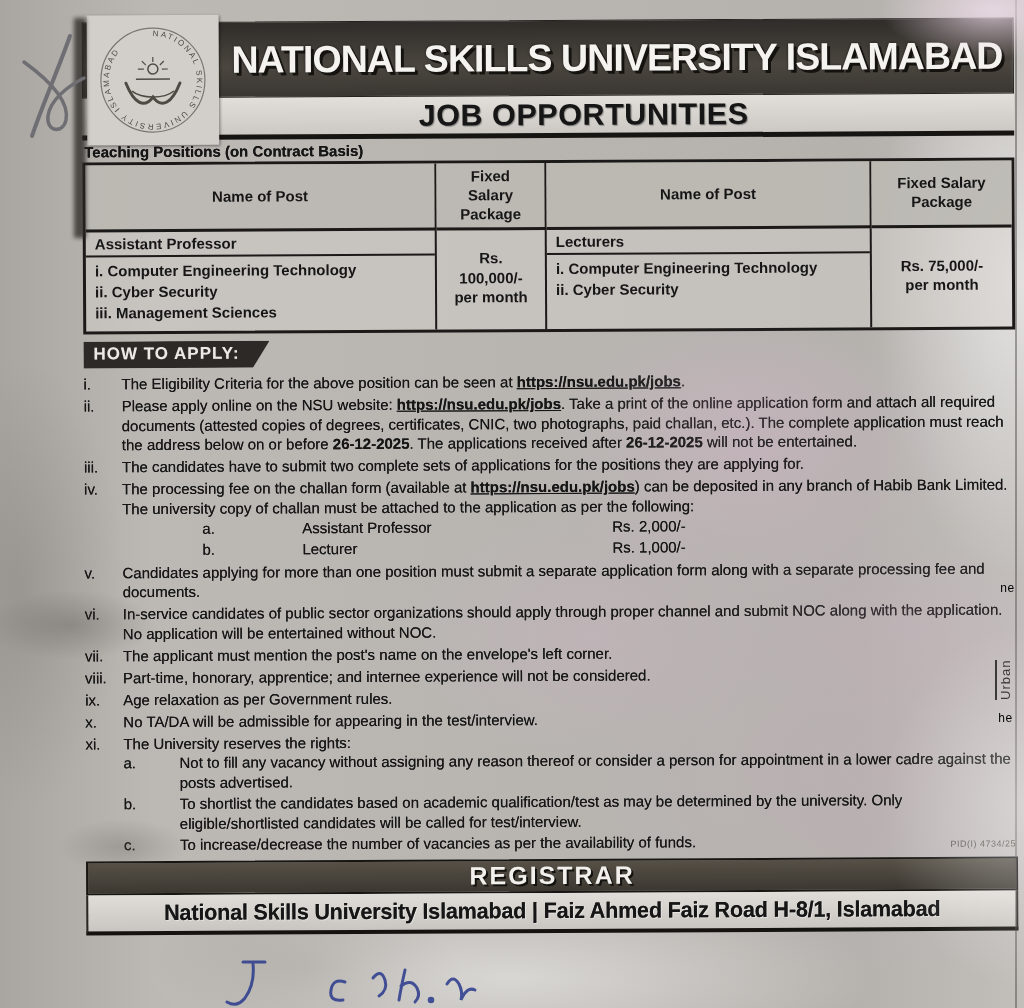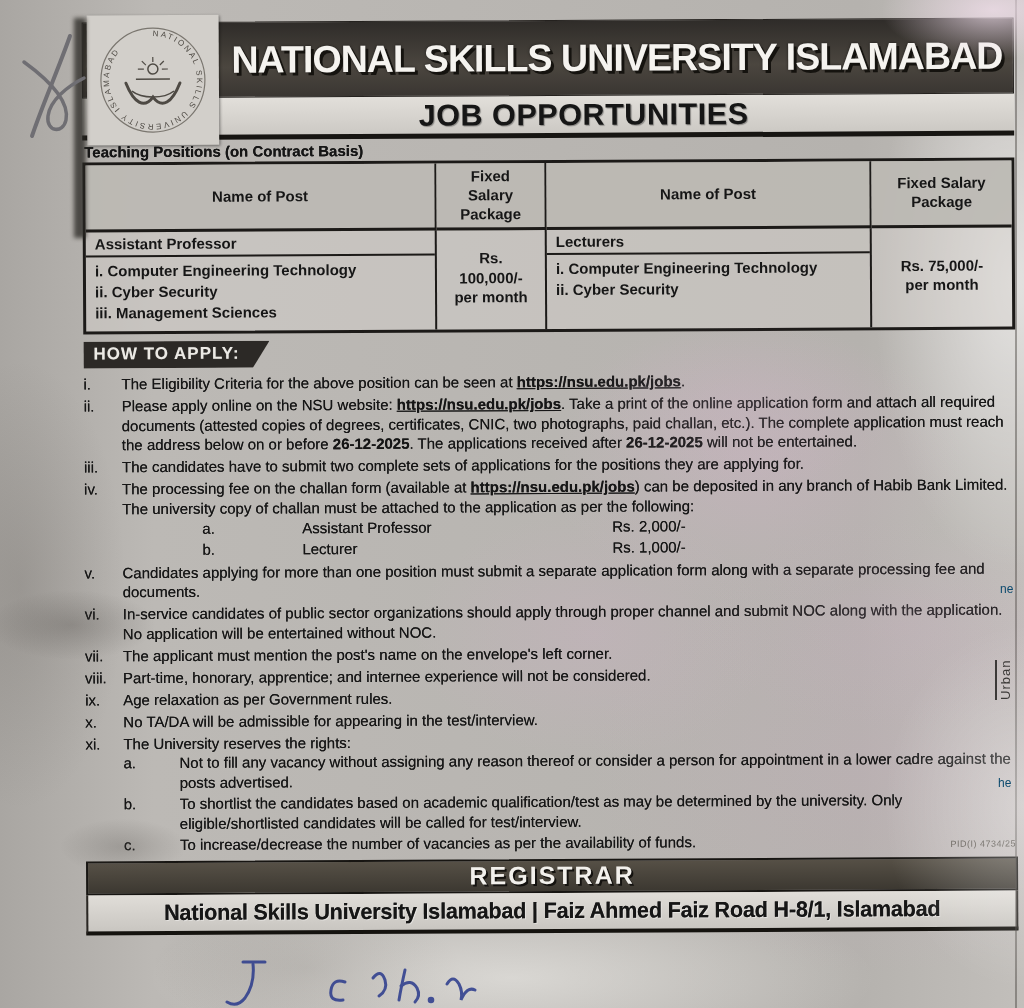--- a/index.html
+++ b/index.html
@@ -78,23 +78,23 @@
     white-space:nowrap;text-shadow:1px 1px 0 rgba(255,255,255,.4),0 0 .6px currentColor;}
   
   .pen-mark{position:absolute;left:8px;top:28px;z-index:6;}
   .handwriting{position:absolute;left:195px;top:948px;z-index:6;}
   .edge-line{position:absolute;left:1015px;top:0;width:2px;height:1008px;background:rgba(70,66,62,.45);z-index:4;}
   .left-shadow{position:absolute;left:74px;top:18px;width:12px;height:220px;background:rgba(42,39,35,.75);
     filter:blur(2px);z-index:4;}
   .side-label{position:absolute;left:995px;top:700px;z-index:6;transform:rotate(-90deg);
     transform-origin:left top;font-size:13px;color:#3c3a38;letter-spacing:1px;
     border-top:2px solid #3c3a38;padding-top:1px;}
-  .frag{position:absolute;z-index:6;font-size:12px;color:#0c4a6e;}
+  .frag{position:absolute;z-index:6;font-size:12px;color:#000000;font-family:Liberation Mono, monospace;}
   .frag-top{left:1000px;top:582px;}
-  .frag-bottom{left:998px;top:776px;}
+  .frag-bottom{left:998px;top:712px;}
   .stains{position:absolute;inset:0;z-index:5;pointer-events:none;
     background-image:
       radial-gradient(160px 70px at 97% 1%, rgba(238,220,232,0.8), transparent 70%),
       radial-gradient(240px 120px at 72% 40%, rgba(214,178,204,0.18), transparent 70%),
       radial-gradient(300px 150px at 88% 62%, rgba(205,172,196,0.20), transparent 70%),
       radial-gradient(200px 260px at 100% 80%, rgba(255,255,255,0.35), transparent 70%),
       radial-gradient(90px 40px at 12% 84%, rgba(80,76,72,0.25), transparent 70%),
       radial-gradient(120px 50px at 7% 62%, rgba(70,66,62,0.28), transparent 70%);}
   .seal-svg{width:122px;height:122px;}
 </style>

